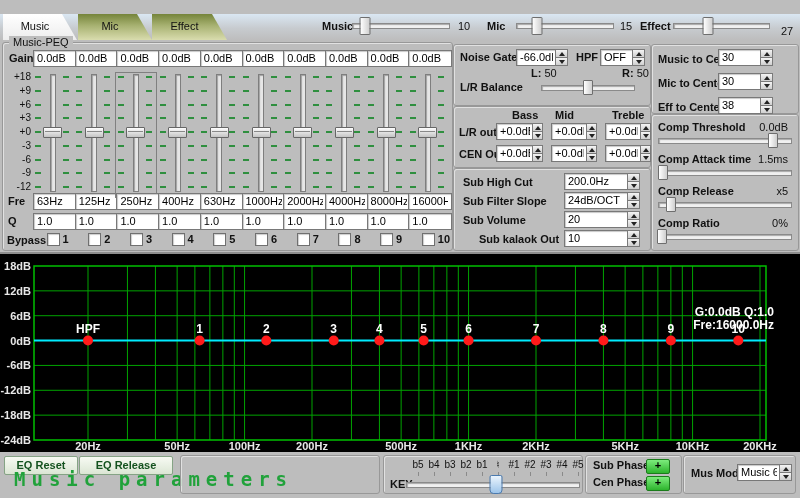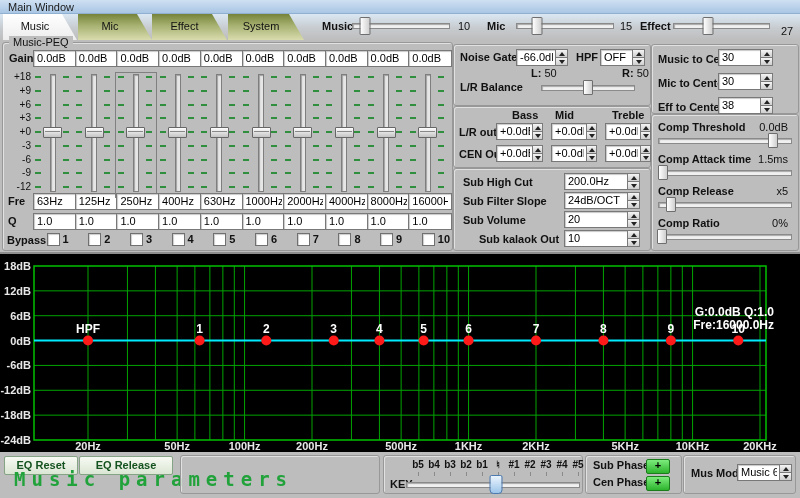--- a/index.html
+++ b/index.html
@@ -60,38 +60,34 @@
   .green-title{position:absolute;font-family:"DejaVu Sans Mono",monospace;font-weight:bold;
                font-size:19px;letter-spacing:6px;color:#21a23b;}
   .radio{width:11px;height:11px;border-radius:50%;background:#fff;border:1px solid #707070;
          box-shadow:inset 1px 1px 1px rgba(0,0,0,.25);position:relative;flex:none;}
   .radio.on::after{content:"";position:absolute;left:3px;top:3px;width:5px;height:5px;border-radius:50%;background:#111;}
   .rItem{display:flex;align-items:center;gap:4px;font-weight:bold;}
   .plus{position:absolute;width:22px;height:13px;background:linear-gradient(180deg,#7dec7d,#2db42d);
         border:1px solid #1b7c1b;border-radius:2px;color:#000;font-weight:bold;font-size:11px;
         line-height:11px;text-align:center;cursor:default;}
   .ktick{position:absolute;width:1px;height:4px;background:#8a8a8a;}
-  .klab{position:absolute;transform:translateX(-50%);font-size:10px;font-weight:bold;white-space:nowrap;}
+  .klab{position:absolute;transform:translateX(-50%);font-size:10px;font-weight:normal;white-space:nowrap;}
   .kthumb{position:absolute;top:-8px;width:11px;height:17px;transform:translateX(-50%);
           background:linear-gradient(180deg,#eaf4fd,#9cc4ea);border:1px solid #4a7ab0;border-radius:2px 2px 4px 4px;}
 </style>
 </head>
 <body>
 
 <div class="window">
 
-  <div class="titlebar">
-    <span>Main Window</span>
-  </div>
 
   <div class="tabstrip">
     <div class="tab active" style="left:3px;width:74px;">Music</div>
     <div class="tab inactive" style="left:78px;width:74px;">Mic</div>
     <div class="tab inactive" style="left:152px;width:75px;">Effect</div>
-    <div class="tab inactive" style="left:228px;width:76px;">System</div>
 
     <span class="lab bl" style="left:322px;top:6px;">Music</span>
     <div class="htrack" style="left:352px;top:9px;width:96px;">
       <div class="hthumb" style="left: 13%;"></div>
     </div>
     <span class="lab" style="left:458px;top:6px;">10</span>
 
     <span class="lab bl" style="left:487px;top:6px;">Mic</span>
     <div class="htrack" style="left:516px;top:9px;width:96px;">
       <div class="hthumb" style="left: 21%;"></div>

